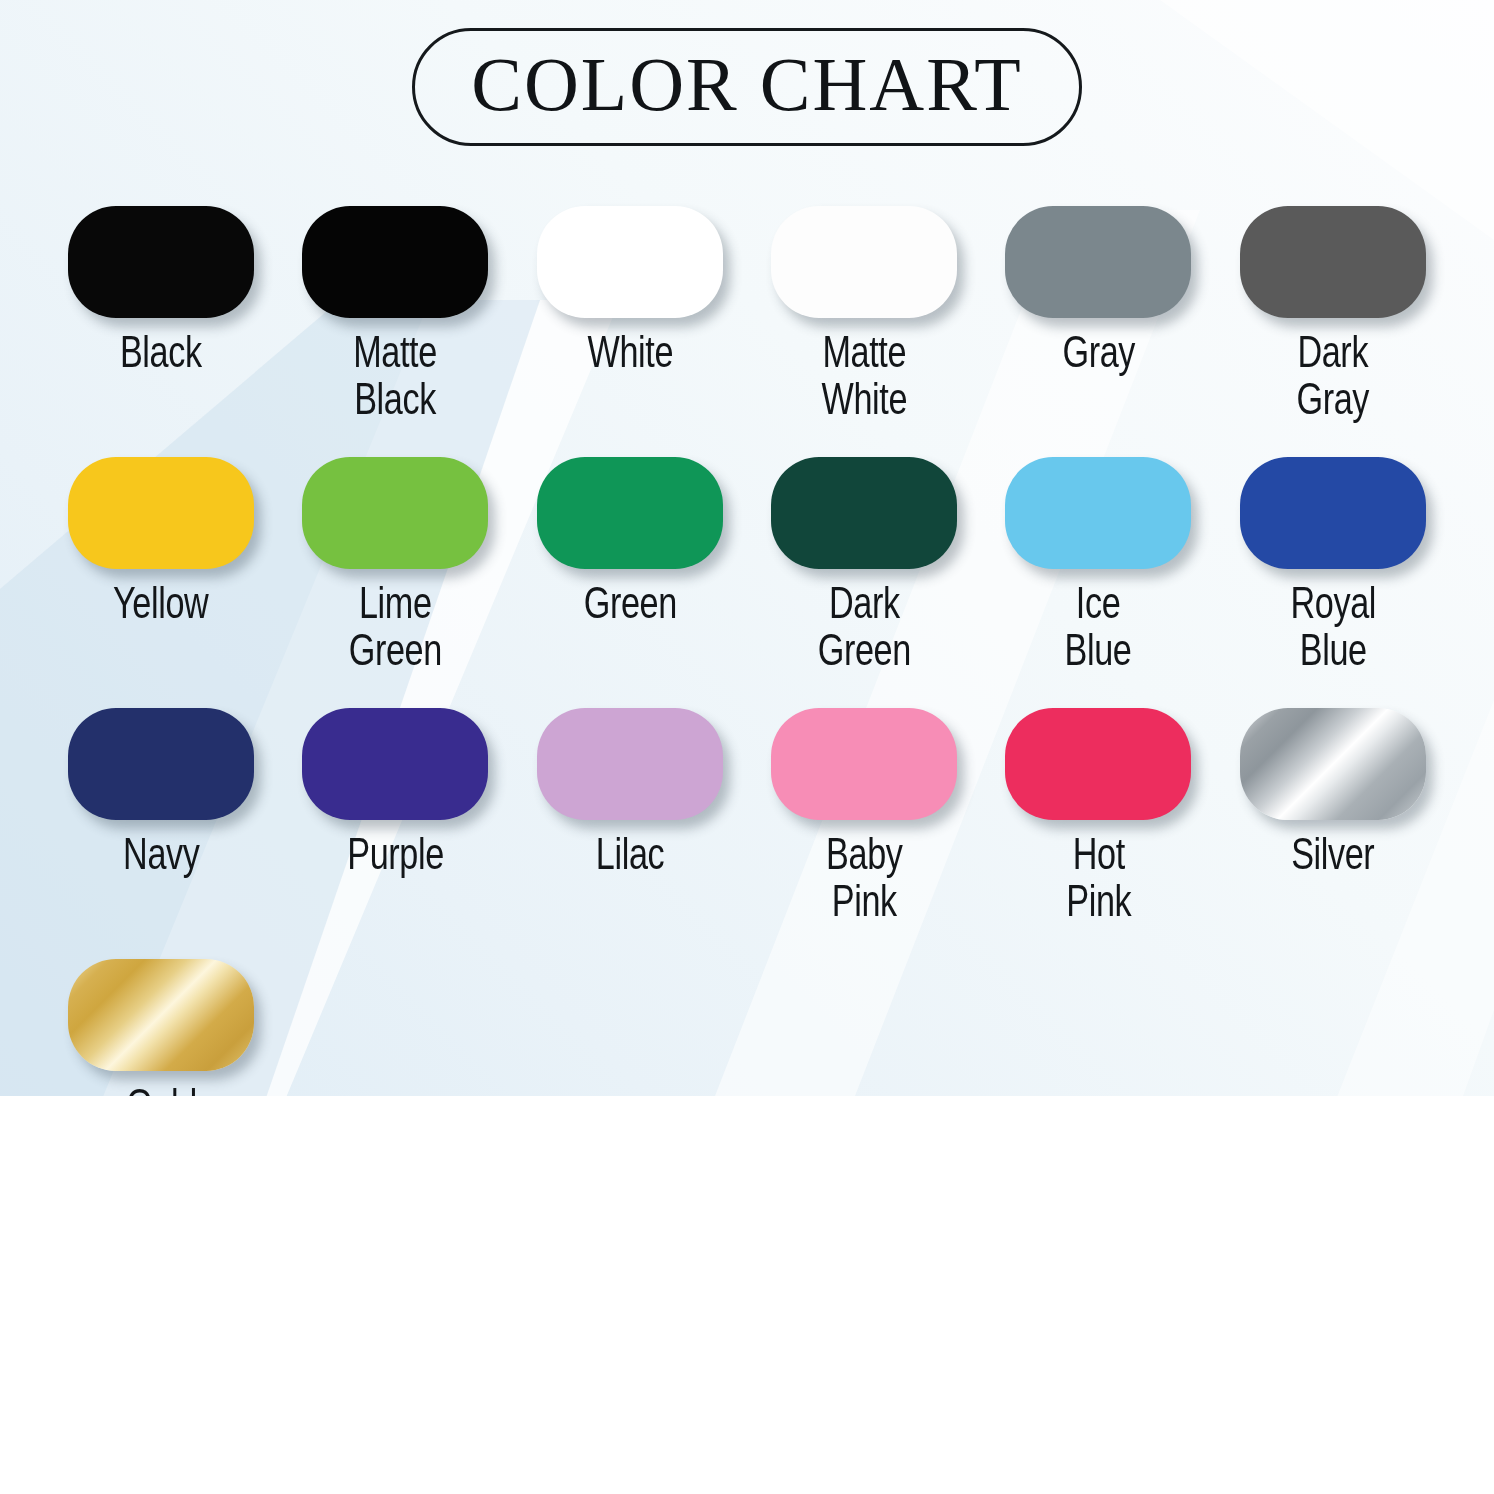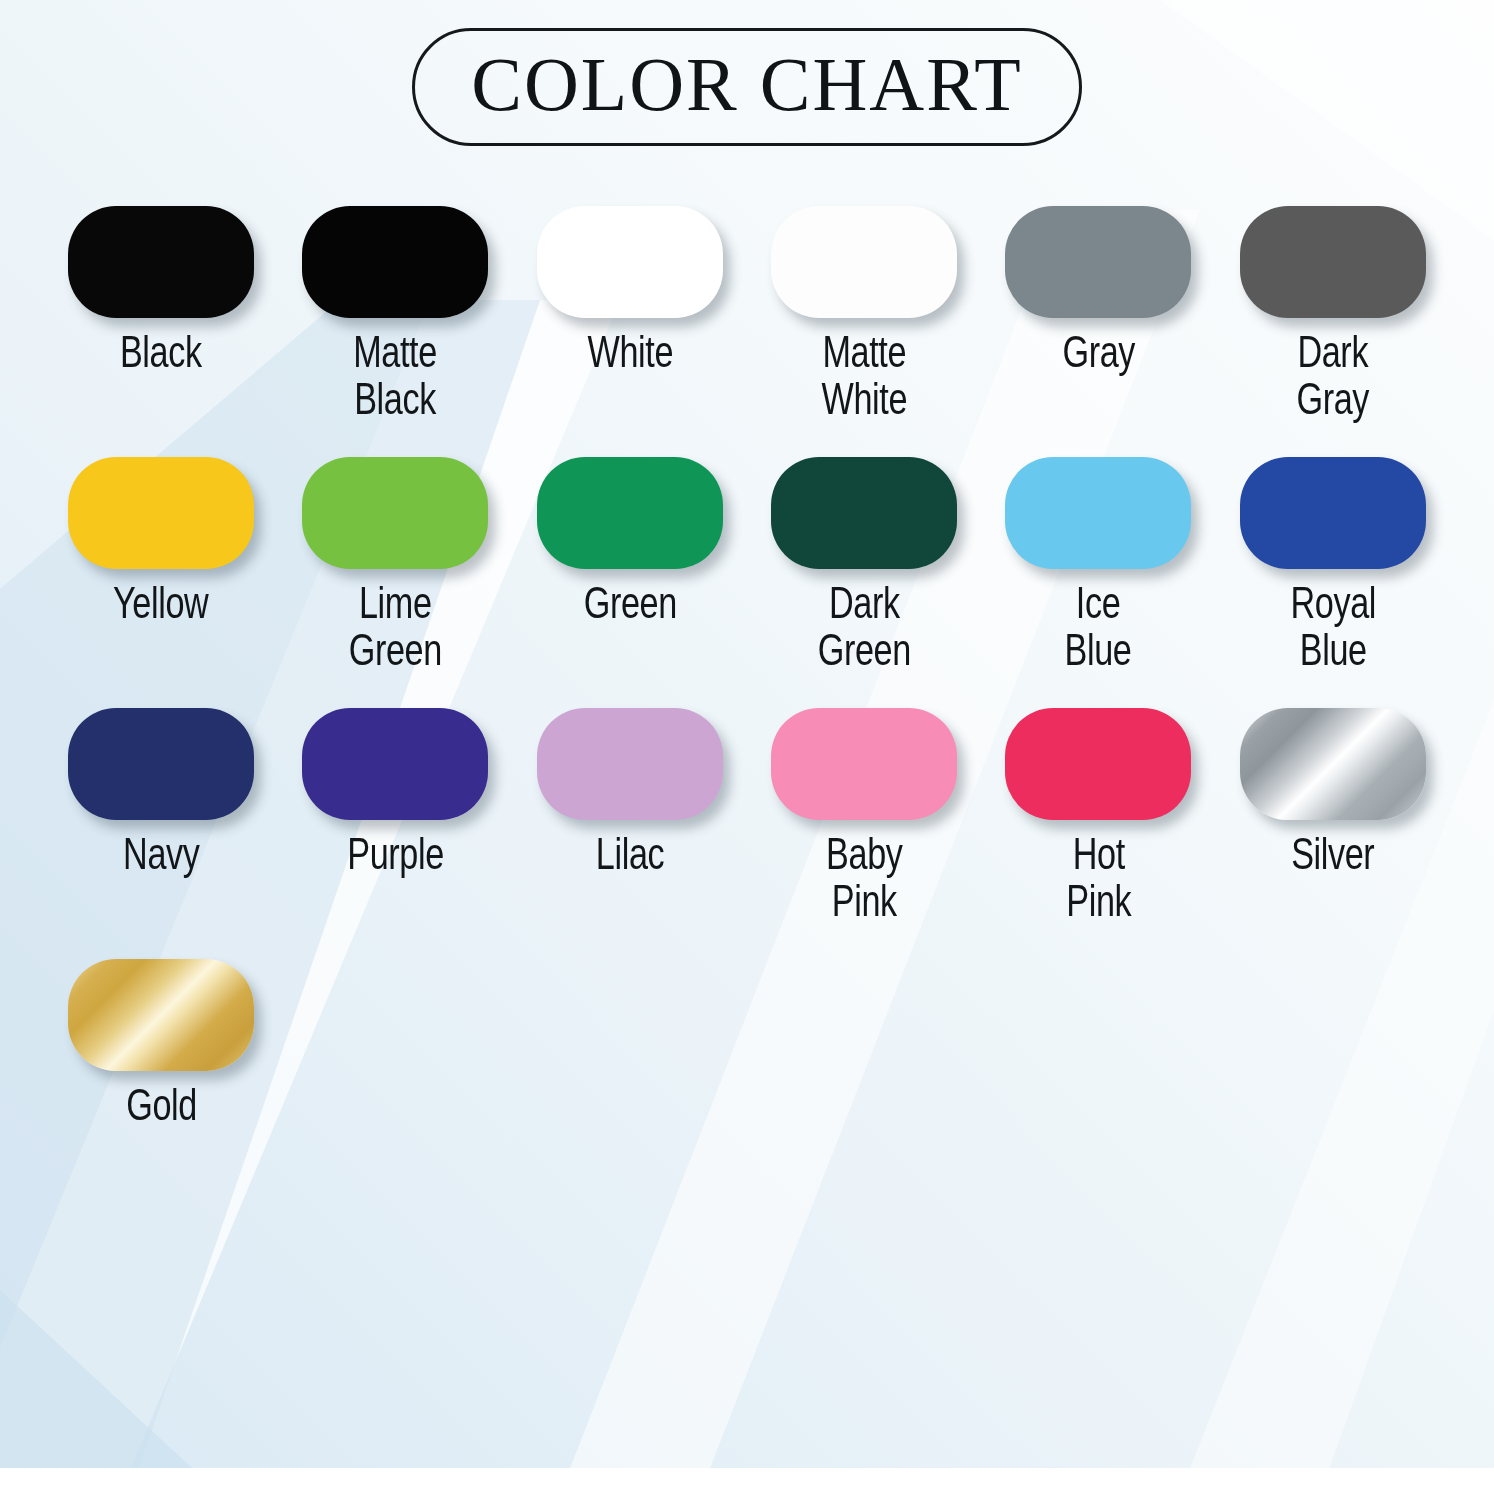--- a/index.html
+++ b/index.html
@@ -9,21 +9,21 @@
   body {
     width: 1494px;
     height: 1494px;
     font-family: "Liberation Sans", sans-serif;
     overflow: hidden;
   }
 
   #chart-root {
     position: relative;
     width: 1494px;
-    height: 1468px;
+    height: 1096px;
     background: linear-gradient(135deg, #e3eef6 0%, #eef4f8 28%, #f4f8fa 52%, #f7fafc 74%, #fbfdfe 100%);
     overflow: hidden;
   }
 
   
   .bg-streaks {
     position: absolute;
     inset: 0;
     pointer-events: none;
   }

